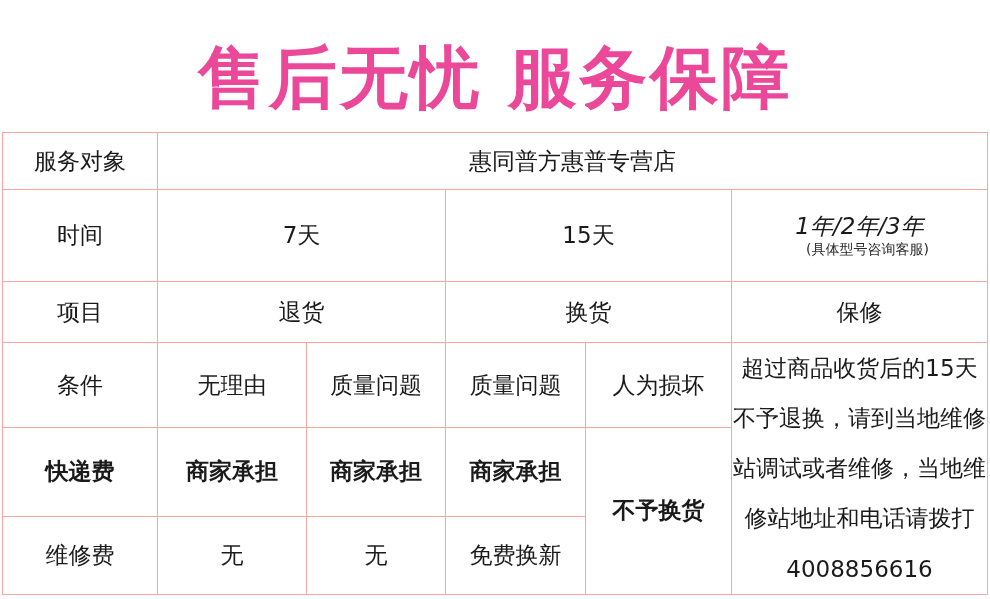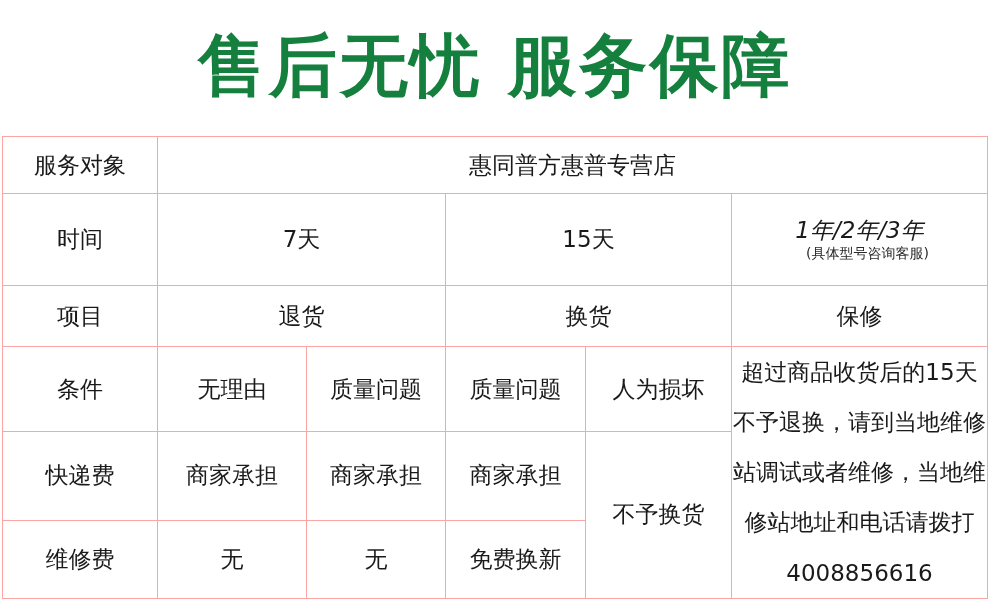--- a/index.html
+++ b/index.html
@@ -3,42 +3,42 @@
 <meta charset="utf-8">
 <style>
   html,body{margin:0;padding:0;background:#ffffff;}
   body{
     width:990px;height:599px;overflow:hidden;
     font-family:"DejaVu Sans","Liberation Sans",sans-serif;
     color:#1a1a1a;
   }
   .page{width:990px;height:599px;position:relative;background:#fff;}
   .title{
-    margin:16px;padding-top:4px;height:100px;line-height:92px;
+    margin:0;padding-top:32px;height:100px;line-height:92px;
     text-align:center;
     font-size:68px;font-weight:900;letter-spacing:3px;
-    color:#15803d;
+    color:#ec4899;
     white-space:nowrap;
   }
   table.svc{
     border-collapse:collapse;table-layout:fixed;
     margin-left:2px;width:986px;
   }
   table.svc td{
     border:1px solid #fca5a5;
     text-align:center;vertical-align:middle;
     font-size:23px;color:#1a1a1a;
     padding:0;
     overflow:hidden;
   }
   .r1{height:57px;}
   .r2{height:92px;}
   .r3{height:61px;margin-top:33px;}
   .r4{height:85px;}
-  .r5{height:84px;}
+  .r5{height:84px;font-weight:bold;}
   .r6{height:78px;}
   td.note-cell{
     text-align:left;vertical-align:middle;
     padding:6px 8px 6px 15px;
     font-size:22px;line-height:2.18;margin-left:28px;
   }
   .warranty-sub{
     font-size:14px;color:#2a2a2a;margin-top:1px;line-height:1.2;padding-left:16px;
   }
   .warranty-main{line-height:1.2;font-style:italic;}

